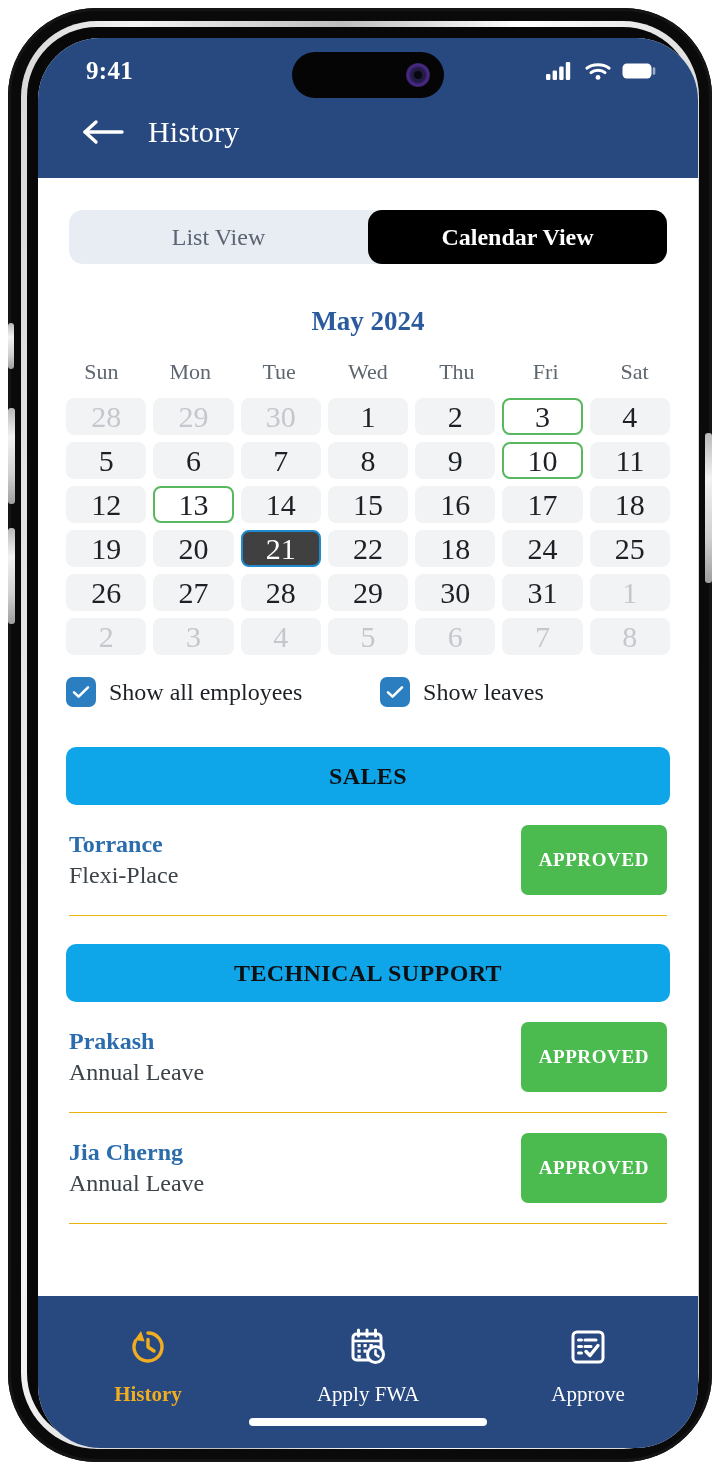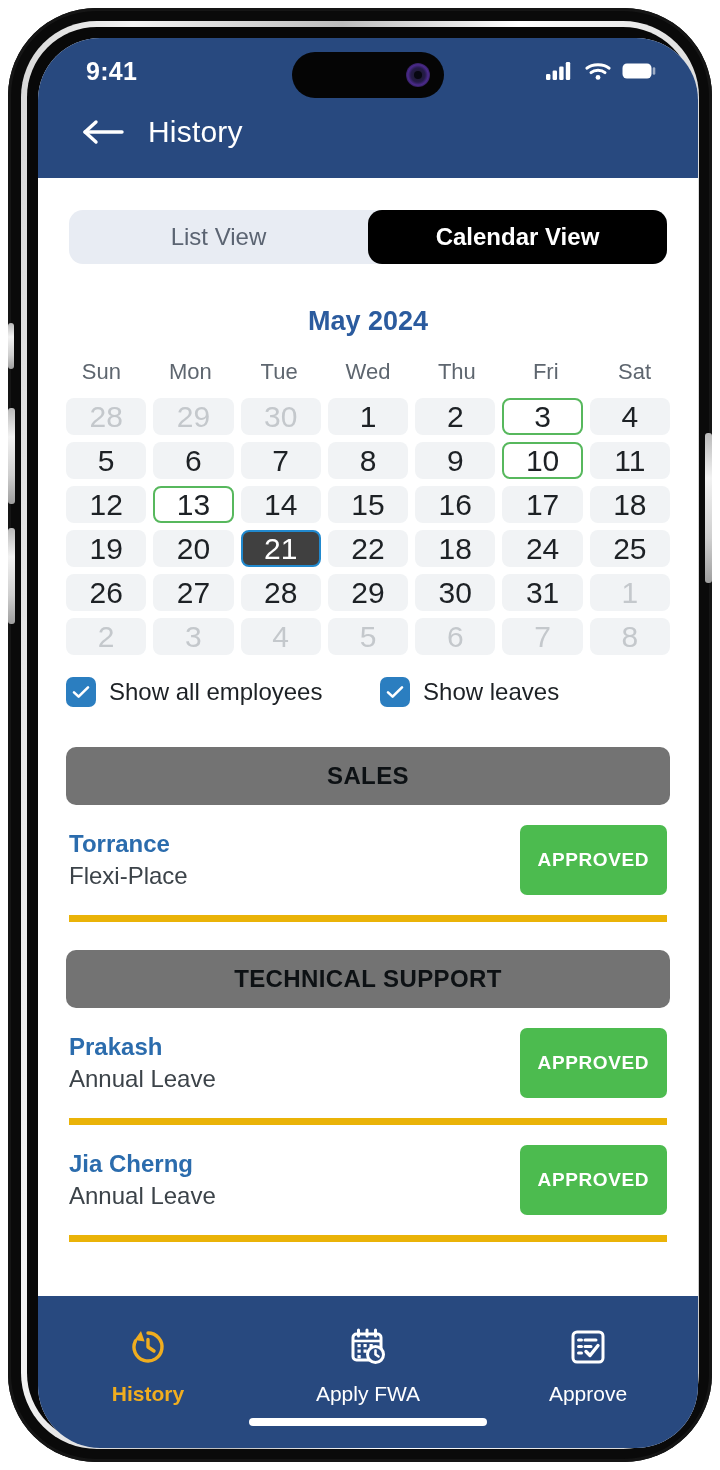--- a/index.html
+++ b/index.html
@@ -15,20 +15,21 @@
   
   #phone-frame {
     position: absolute;
     left: 8px;
     top: 8px;
     width: 704px;
     height: 1454px;
     background: #0a0a0a;
     border-radius: 88px;
     box-shadow: inset 0 0 0 3px #151515;
+    font-family: Liberation Serif, serif;
   }
   #frame-band {
     position: absolute;
     left: 13px;
     top: 13px;
     right: 13px;
     bottom: 13px;
     border-radius: 76px;
     background: linear-gradient(95deg,#d8d8d8 0%,#f4f4f4 14%,#bdbdbd 40%,#ffffff 62%,#c9c9c9 100%);
   }
@@ -247,35 +248,35 @@
   }
   .cbox-label {
     font-size: 24px;
     color: #1d2125;
   }
 
   
   #sections { margin-top: 40px; }
   .section-header {
     margin: 0 28px;
-    background: #737373;
+    background: #0ea5e9;
     border-radius: 10px;
     height: 58px;
     display: flex;
     align-items: center;
     justify-content: center;
     font-size: 24px;
     font-weight: bold;
     color: #0d1114;
     letter-spacing: .4px;
   }
   .record-row {
     margin: 0 31px;
     padding: 20px 0 20px 0;
-    border-bottom: 7px solid #eab308;
+    border-bottom: 1px solid #eab308;
     display: flex;
     align-items: center;
     justify-content: space-between;
   }
   .record-texts { display: flex; flex-direction: column; gap: 4px; }
   .record-name {
     font-size: 24px;
     font-weight: bold;
     color: #2b6cad;
   }

